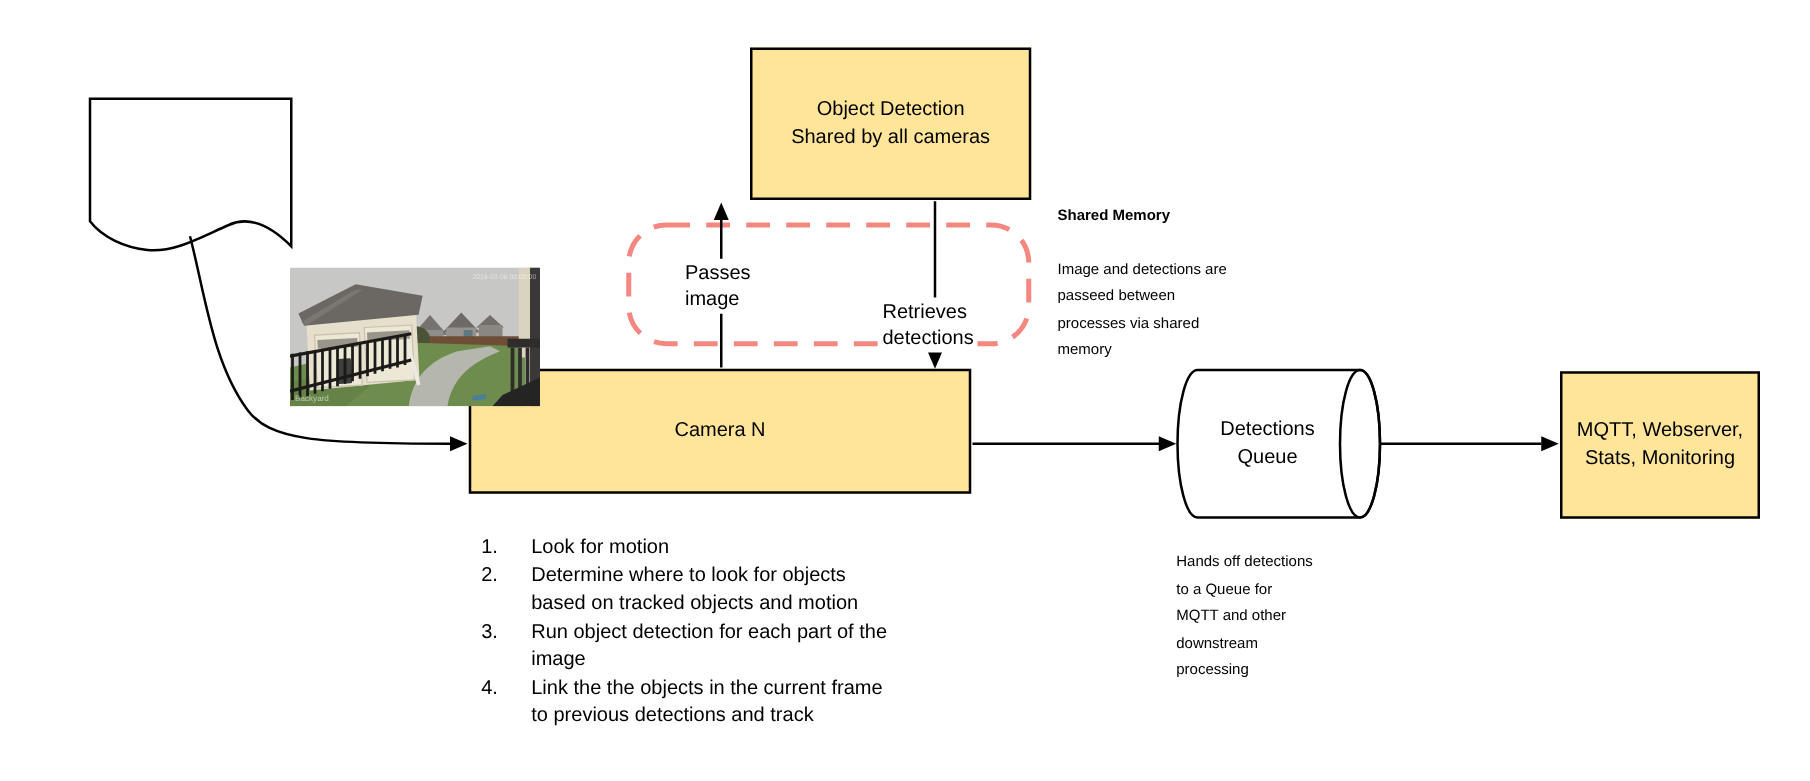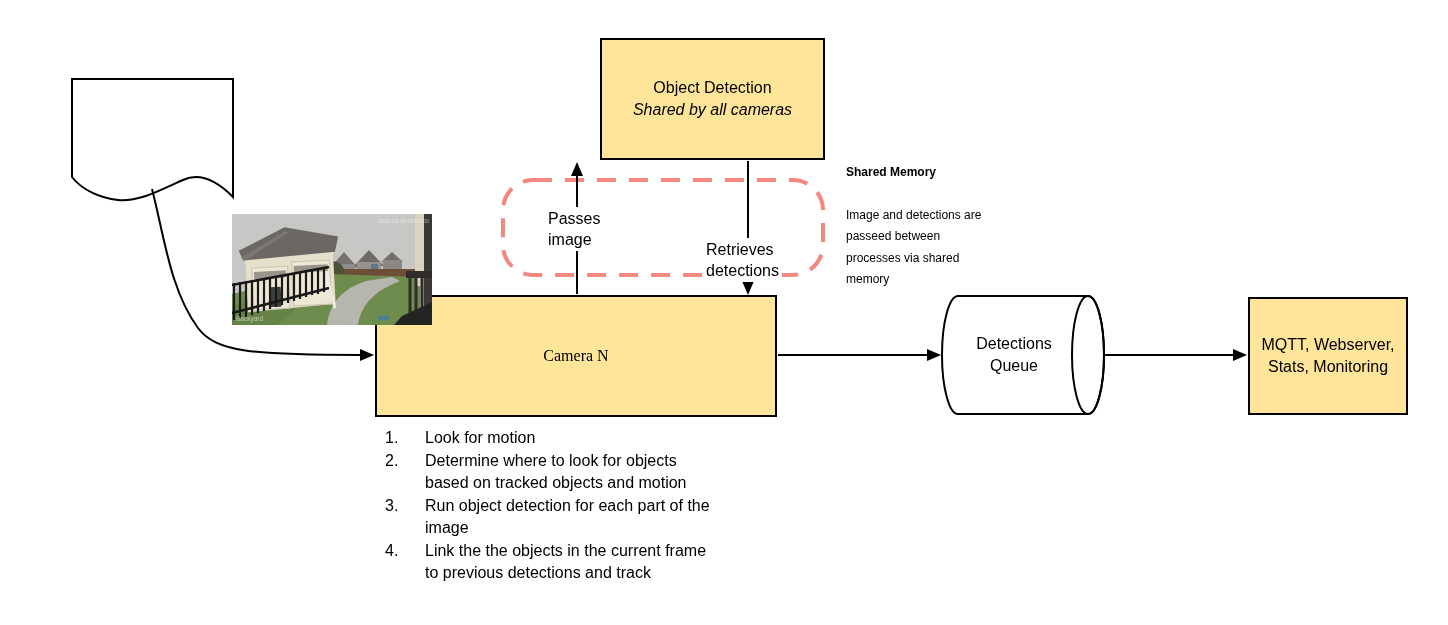--- a/index.html
+++ b/index.html
@@ -7,21 +7,21 @@
     position:relative;width:1448px;height:625px;background:#ffffff;overflow:hidden;
     font-family:"Liberation Sans",sans-serif;color:#000;
   }
   svg.scene{position:absolute;left:0;top:0;z-index:1;}
   .node{
     position:absolute;z-index:2;box-sizing:border-box;
     background:#FFE599;border:2px solid #000;
     display:flex;align-items:center;justify-content:center;
     text-align:center;font-size:16px;line-height:22px;
   }
-  .node .sub{font-style:italic;}
+  .node .sub{}
   .plain-label{
     position:absolute;z-index:2;display:flex;align-items:center;justify-content:center;
     text-align:center;font-size:16px;line-height:22px;white-space:pre-line;
   }
   .note{
     position:absolute;z-index:2;font-size:12px;line-height:21.5px;white-space:pre-line;
   }
   .note .note-title{font-weight:bold;}
   .arrow-label{
     position:absolute;z-index:3;background:#ffffff;padding:1px 3px;
@@ -86,21 +86,21 @@
   </svg>
 
 
   <div class="node" style="left:552px;top:38px;width:225px;height:122px;margin-left:48px;">
     <div>
       <div>Object Detection</div>
       <div class="sub">Shared by all cameras</div>
     </div>
   </div>
 
-  <div class="node" style="left:375px;top:295px;width:402px;height:122px;font-family:Liberation Serif, serif;">
+  <div class="node" style="left:375px;top:295px;width:402px;height:100px;">
     <div>Camera N</div>
   </div>
 
   <div class="node" style="left:1248px;top:297px;width:160px;height:118px;white-space:pre-line;">
     <div>MQTT, Webserver,
 Stats, Monitoring</div>
   </div>
 
   <div class="queue-label">Detections
 Queue</div>
@@ -112,20 +112,25 @@
 
 
   <div class="note" style="left:846px;top:140px;width:230px;">
     <div class="note-title">Shared Memory</div>
     <div>Image and detections are
 passeed between
 processes via shared
 memory</div>
   </div>
 
+  <div class="note" style="left:941px;top:439px;width:190px;">Hands off detections
+to a Queue for
+MQTT and other
+downstream
+processing</div>
 
   <div class="steps">
     <div class="step">
       <span class="num">1.</span>
       <span class="txt">Look for motion</span>
     </div>
     <div class="step">
       <span class="num">2.</span>
       <span class="txt">Determine where to look for objects
 based on tracked objects and motion</span>

